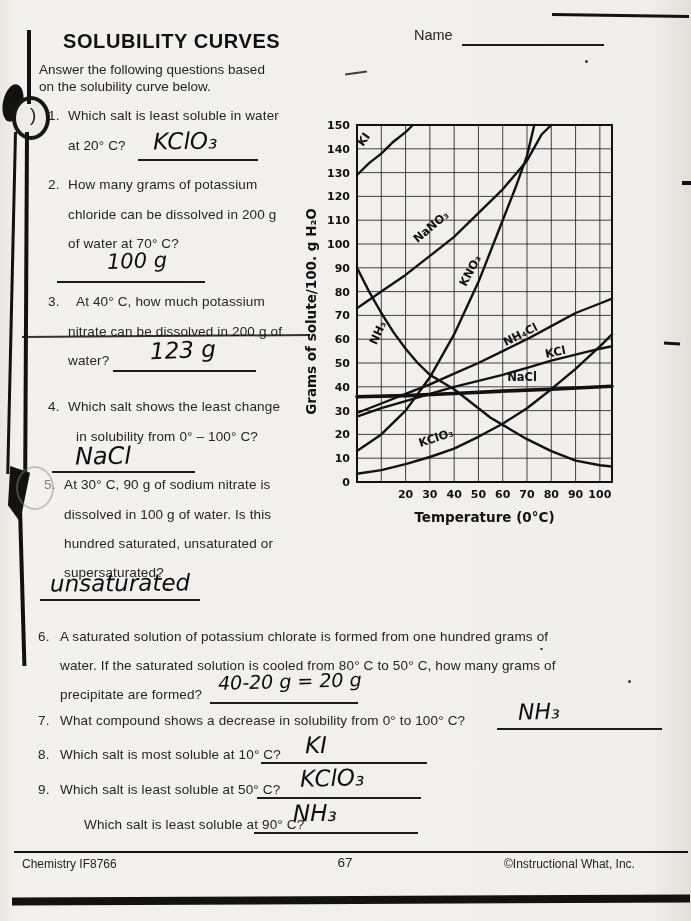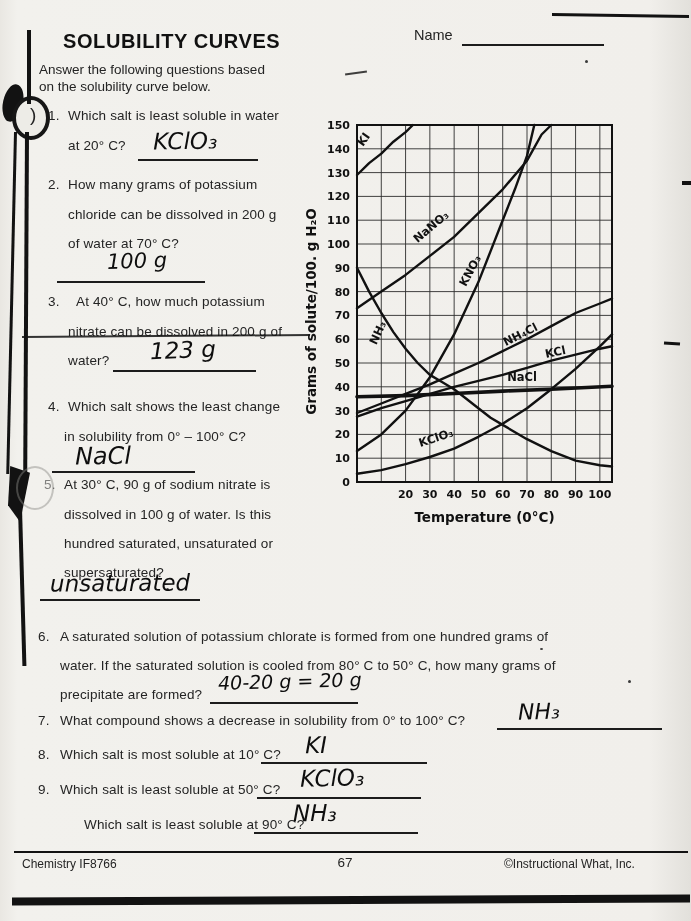--- a/index.html
+++ b/index.html
@@ -67,21 +67,21 @@
   <div class="qnum" style="left:48px;top:294px;">3.</div>
   <div class="qtext" style="left:68px;top:294px;margin-left:8px;">At 40° C, how much potassium</div>
   <div class="qtext" style="left:68px;top:324px;">nitrate can be dissolved in 200 g of</div>
   <div class="artifact" style="left:22px;top:335px;width:288px;height:2px;transform:rotate(-.4deg);opacity:.85;"></div>
   <div class="qtext" style="left:68px;top:353px;">water?</div>
   <div class="hw" style="left:150px;top:337px;font-size:23px;transform:rotate(-2deg);">123 g</div>
   <div class="ansline" style="left:113px;top:370px;width:143px;"></div>
 
   <div class="qnum" style="left:48px;top:399px;">4.</div>
   <div class="qtext" style="left:68px;top:399px;">Which salt shows the least change</div>
-  <div class="qtext" style="left:64px;top:429px;">in solubility from 0° – 100° C?</div>
+  <div class="qtext" style="left:76px;top:429px;">in solubility from 0° – 100° C?</div>
   <div class="hw" style="left:75px;top:442px;font-size:24px;transform:rotate(-1deg);">NaCl</div>
   <div class="ansline" style="left:52px;top:471px;width:143px;"></div>
 
   <div class="qnum" style="left:44px;top:477px;opacity:.55;">5.</div>
   <div class="qtext" style="left:64px;top:477px;">At 30° C, 90 g of sodium nitrate is</div>
   <div class="qtext" style="left:64px;top:507px;">dissolved in 100 g of water.  Is this</div>
   <div class="qtext" style="left:64px;top:536px;">hundred saturated, unsaturated or</div>
   <div class="qtext" style="left:64px;top:565px;">supersaturated?</div>
   <div class="hw" style="left:50px;top:570px;font-size:23px;transform:rotate(-.5deg);">unsaturated</div>
   <div class="ansline" style="left:40px;top:599px;width:160px;"></div>

